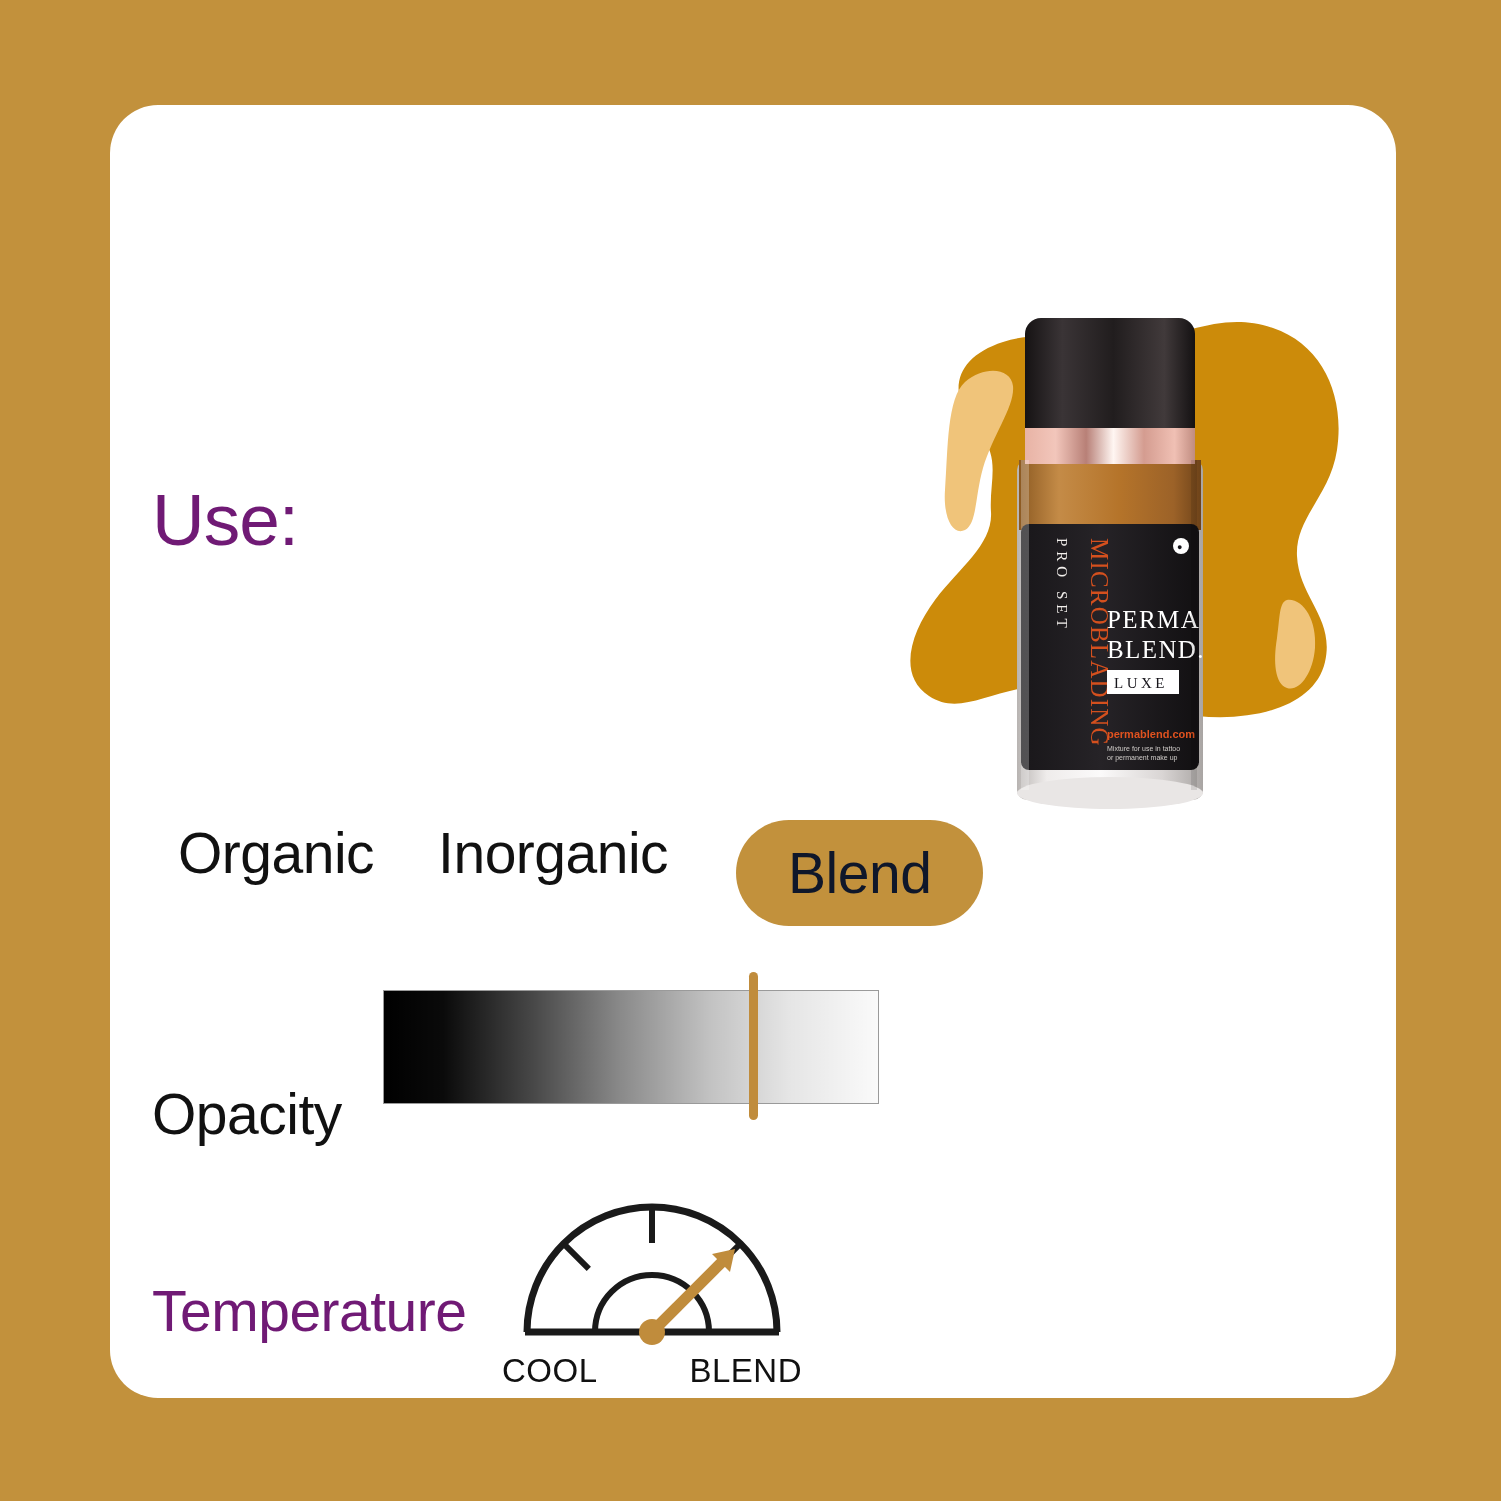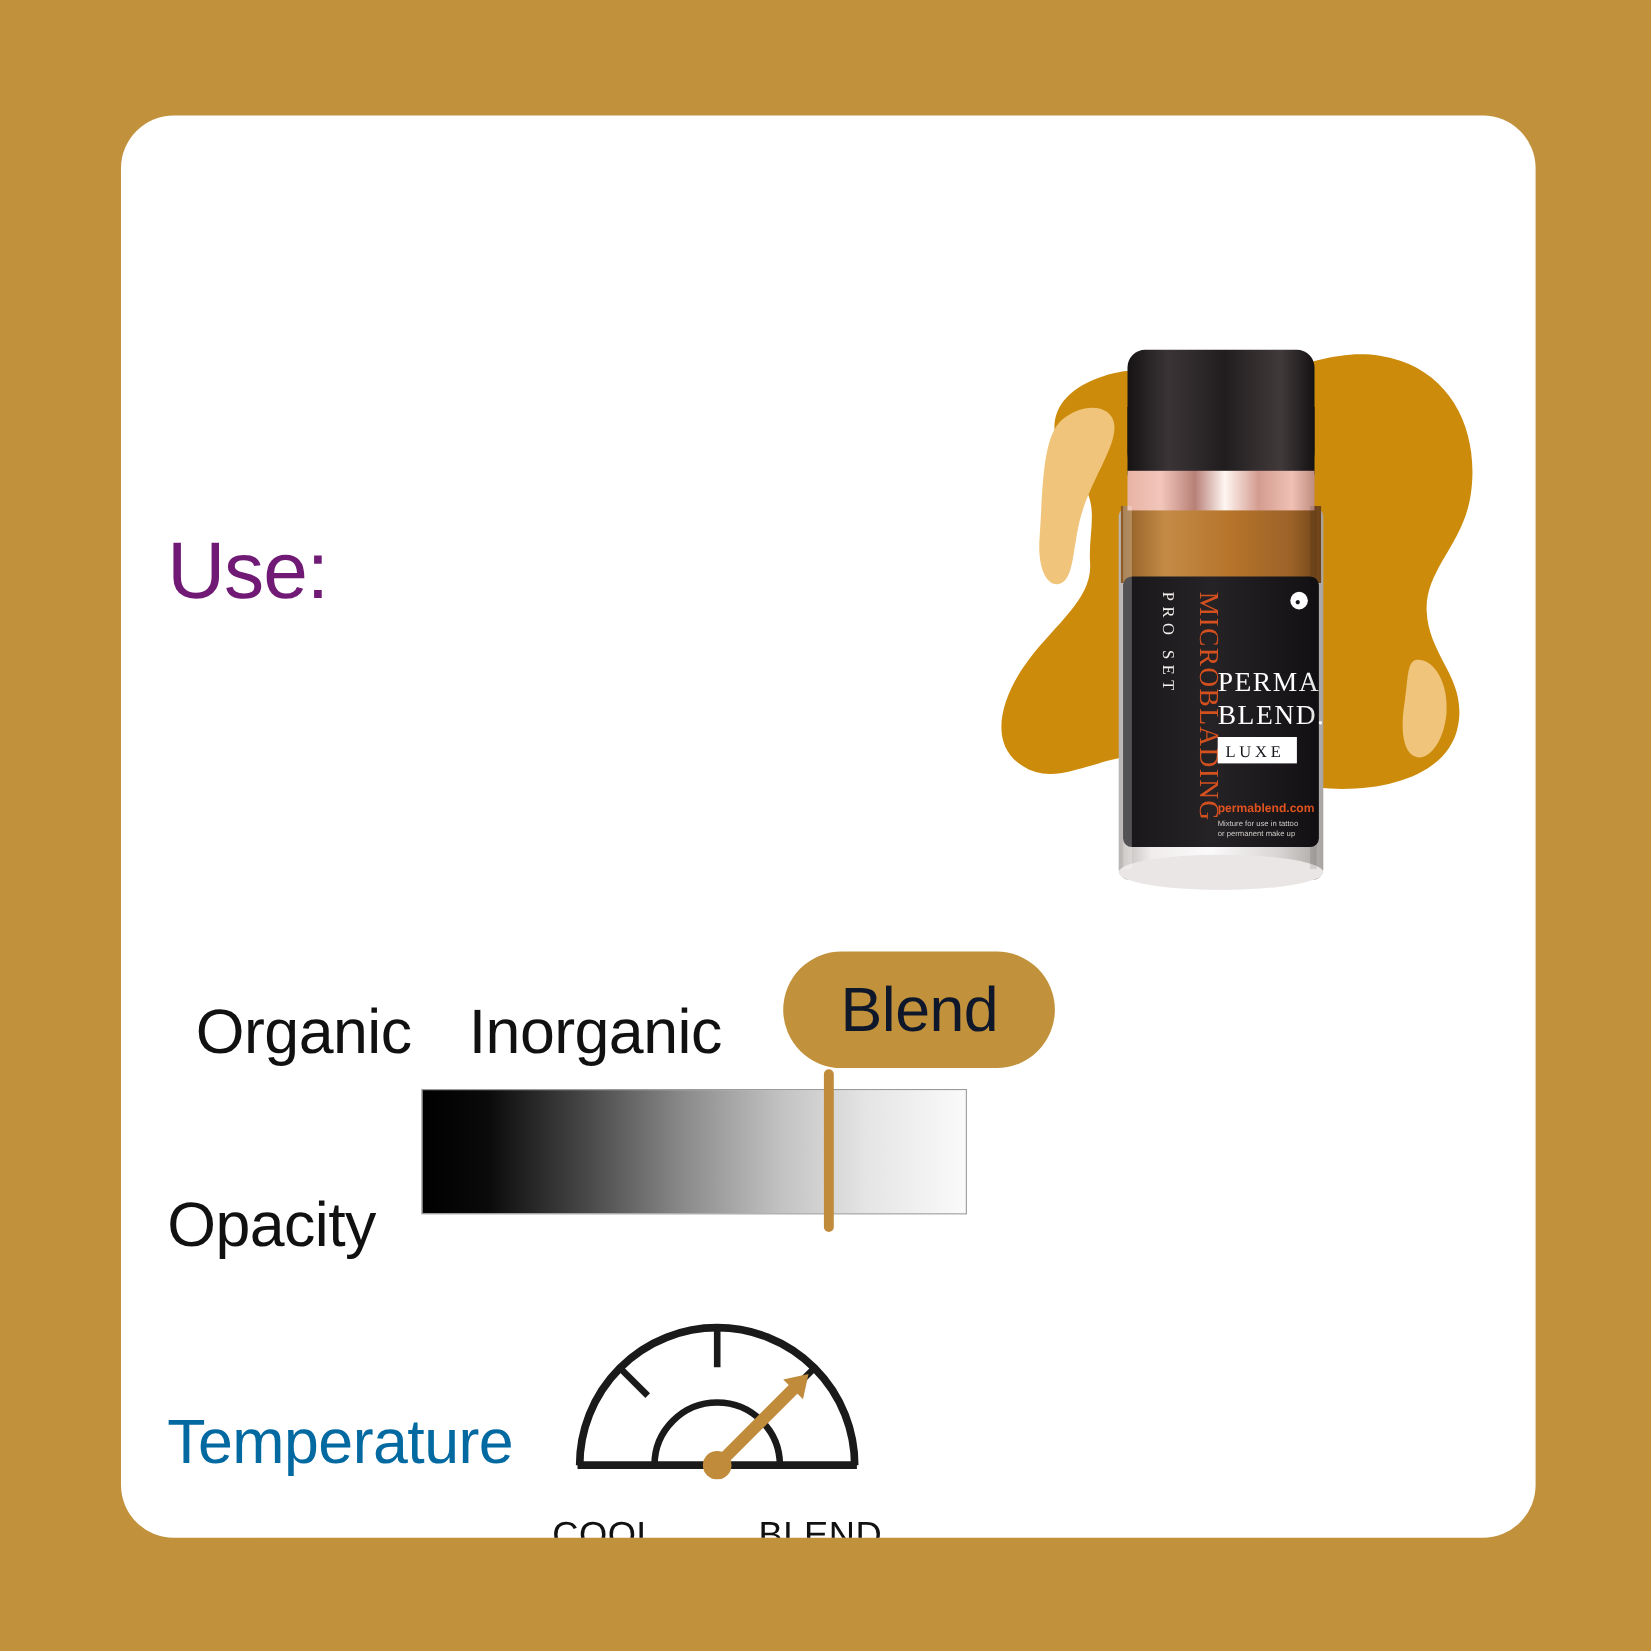--- a/index.html
+++ b/index.html
@@ -62,24 +62,24 @@
     color: #c2913c;
     font-weight: 700;
     letter-spacing: -1px;
     margin-top: 8px;
   }
 
   
   #composition-row {
     position: absolute;
     left: 42px;
-    top: 760px;
+    top: 715px;
     display: flex;
-    align-items: flex-end;
-    gap: 0px;
+    align-items: flex-start;
+    gap: 12px;
   }
   .comp-item {
     font-size: 57px;
     color: #111111;
     font-weight: 400;
     letter-spacing: -0.5px;
     padding: 0 26px;
   }
   .comp-item.active {
     background: #c2913c;
@@ -158,41 +158,40 @@
     left: 42px;
     top: 1075px;
     width: 820px;
     height: 210px;
   }
   #temperature-label {
     position: absolute;
     left: 0;
     top: 98px;
     font-size: 57px;
-    color: #0369a1;
+    color: #701a75;
     letter-spacing: -0.5px;
   }
   #gauge-wrap {
     position: absolute;
     left: 355px;
     top: 0px;
     width: 290px;
     height: 165px;
   }
   #gauge-scale {
     position: absolute;
     left: 350px;
     top: 172px;
     width: 300px;
     display: flex;
     justify-content: space-between;
     font-size: 33px;
     color: #111111;
     letter-spacing: 0.5px;
-    margin-top: 24px;
   }
 
   
   #product-art {
     position: absolute;
     left: 715px;
     top: 95px;
     width: 560px;
     height: 620px;
   }

